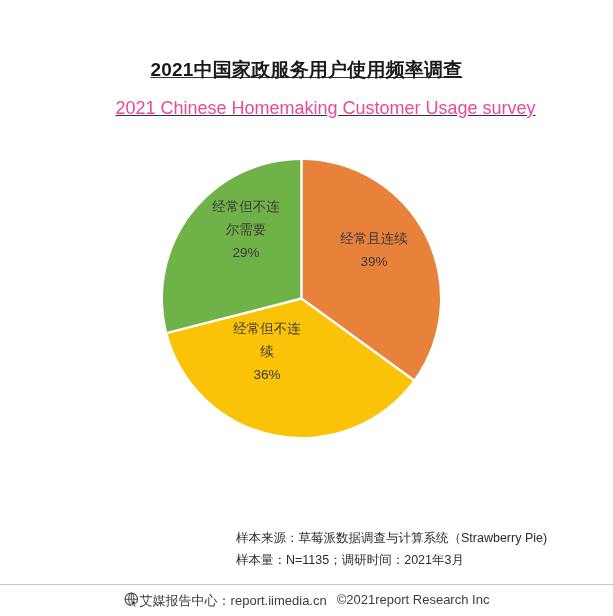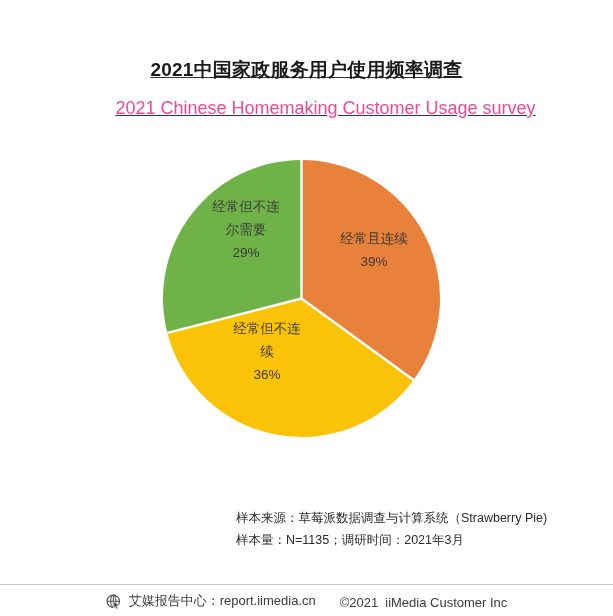--- a/index.html
+++ b/index.html
@@ -82,21 +82,21 @@
   .label-green {
     left: 22px;
     top: 36px;
     width: 124px;
   }
 
   
   .source-block {
     position: absolute;
     left: 236px;
-    top: 508px;
+    top: 528px;
     width: 372px;
     text-align: left;
   }
   .source-line {
     font-size: 12.5px;
     color: #2b2b2b;
     line-height: 1.75;
     white-space: nowrap;
   }
 
@@ -114,22 +114,21 @@
     left: 0;
     top: 585px;
     width: 613px;
     height: 31px;
     display: flex;
     align-items: center;
     justify-content: center;
   }
   .footer-inner {
     display: flex;
-    align-items: flex-end;
-    gap: 7px;
+    align-items: flex-start;
     font-size: 13px;
     color: #3c3c3c;
     white-space: nowrap;
   }
   .globe-icon {
     width: 16px;
     height: 16px;
     display: block;
     flex: 0 0 auto;
   }
@@ -189,15 +188,15 @@
     <svg class="globe-icon" viewBox="0 0 16 16">
       <circle cx="7.3" cy="7.3" r="6.2" fill="none" stroke="#4a4a4a" stroke-width="1.1"></circle>
       <ellipse cx="7.3" cy="7.3" rx="2.6" ry="6.2" fill="none" stroke="#4a4a4a" stroke-width="1"></ellipse>
       <line x1="1.1" y1="7.3" x2="13.5" y2="7.3" stroke="#4a4a4a" stroke-width="1"></line>
       <line x1="7.3" y1="1.1" x2="7.3" y2="13.5" stroke="#4a4a4a" stroke-width="1"></line>
       <path d="M8.0 7.6 L13.2 11.6 L10.6 11.9 L11.8 14.6 L10.4 15.2 L9.2 12.5 L7.6 14.2 Z" fill="#3c3c3c" stroke="#ffffff" stroke-width="0.7"></path>
     </svg>
     <span>艾媒报告中心：report.iimedia.cn</span>
     <span class="footer-gap"></span>
     <span>©2021</span>
-    <span>iiMedia Customer Inc</span>
+    <span>report Research Inc</span>
   </div>
 </div>
 
 </body></html>

